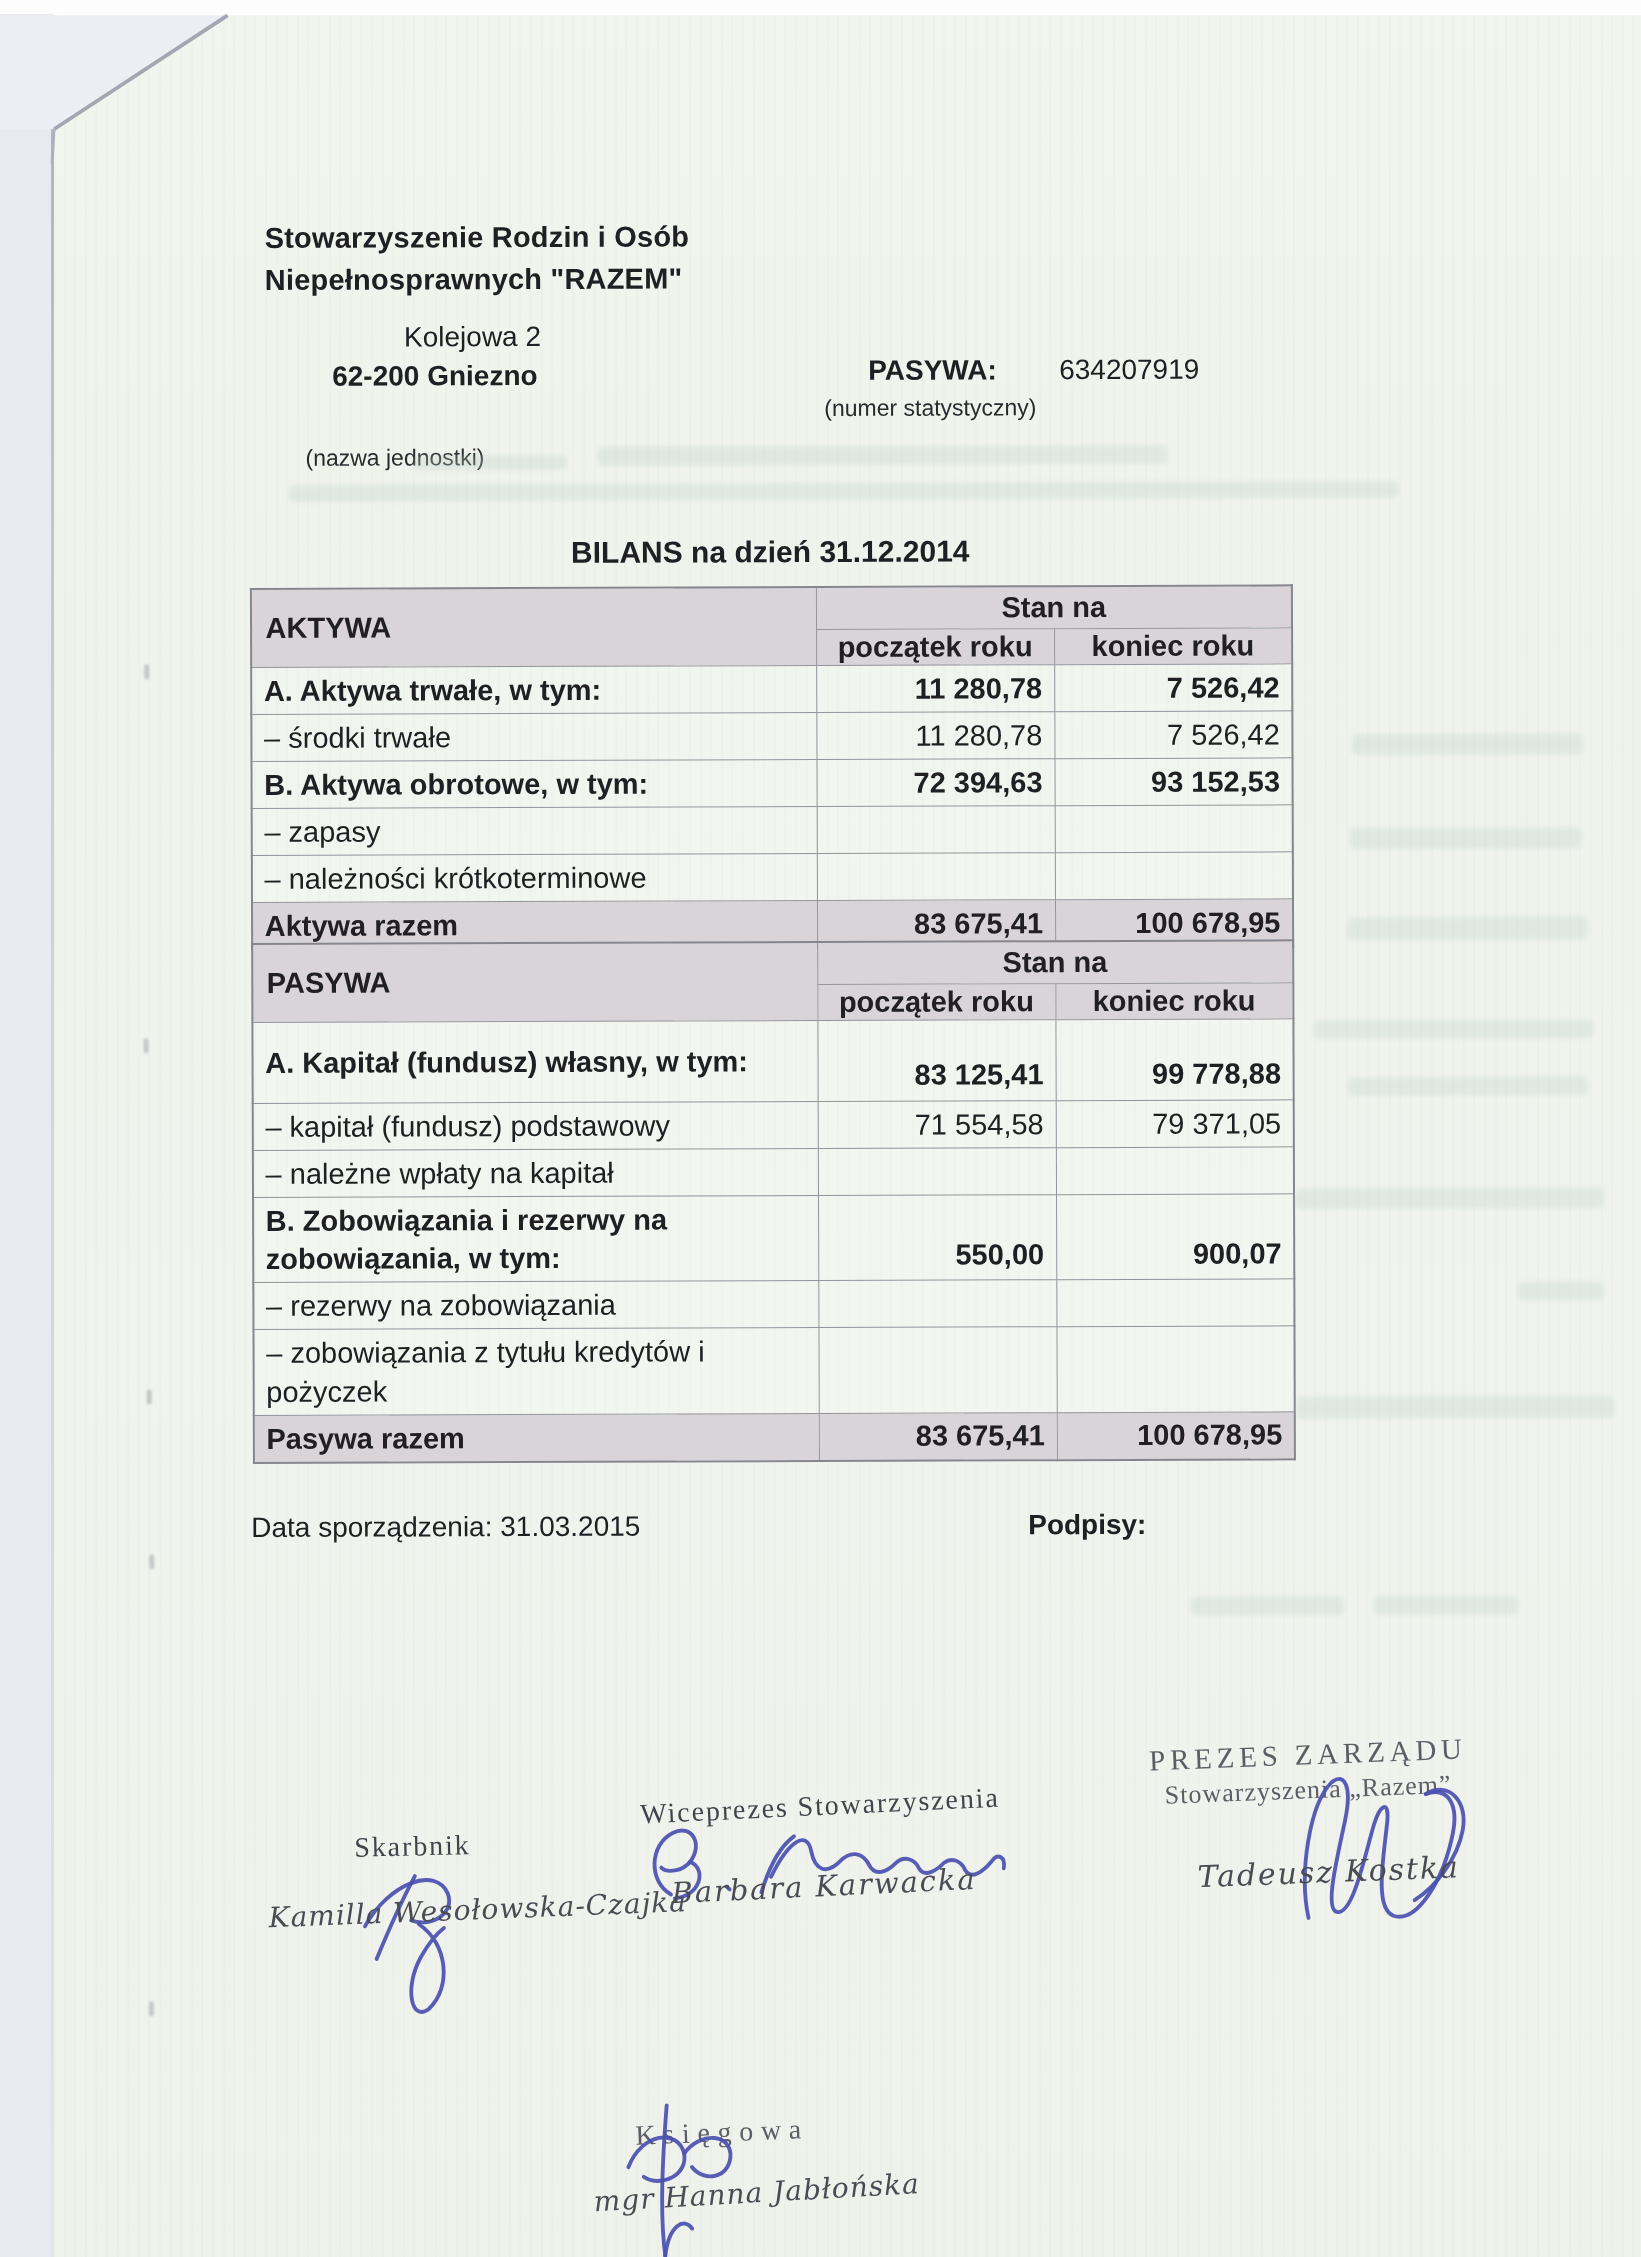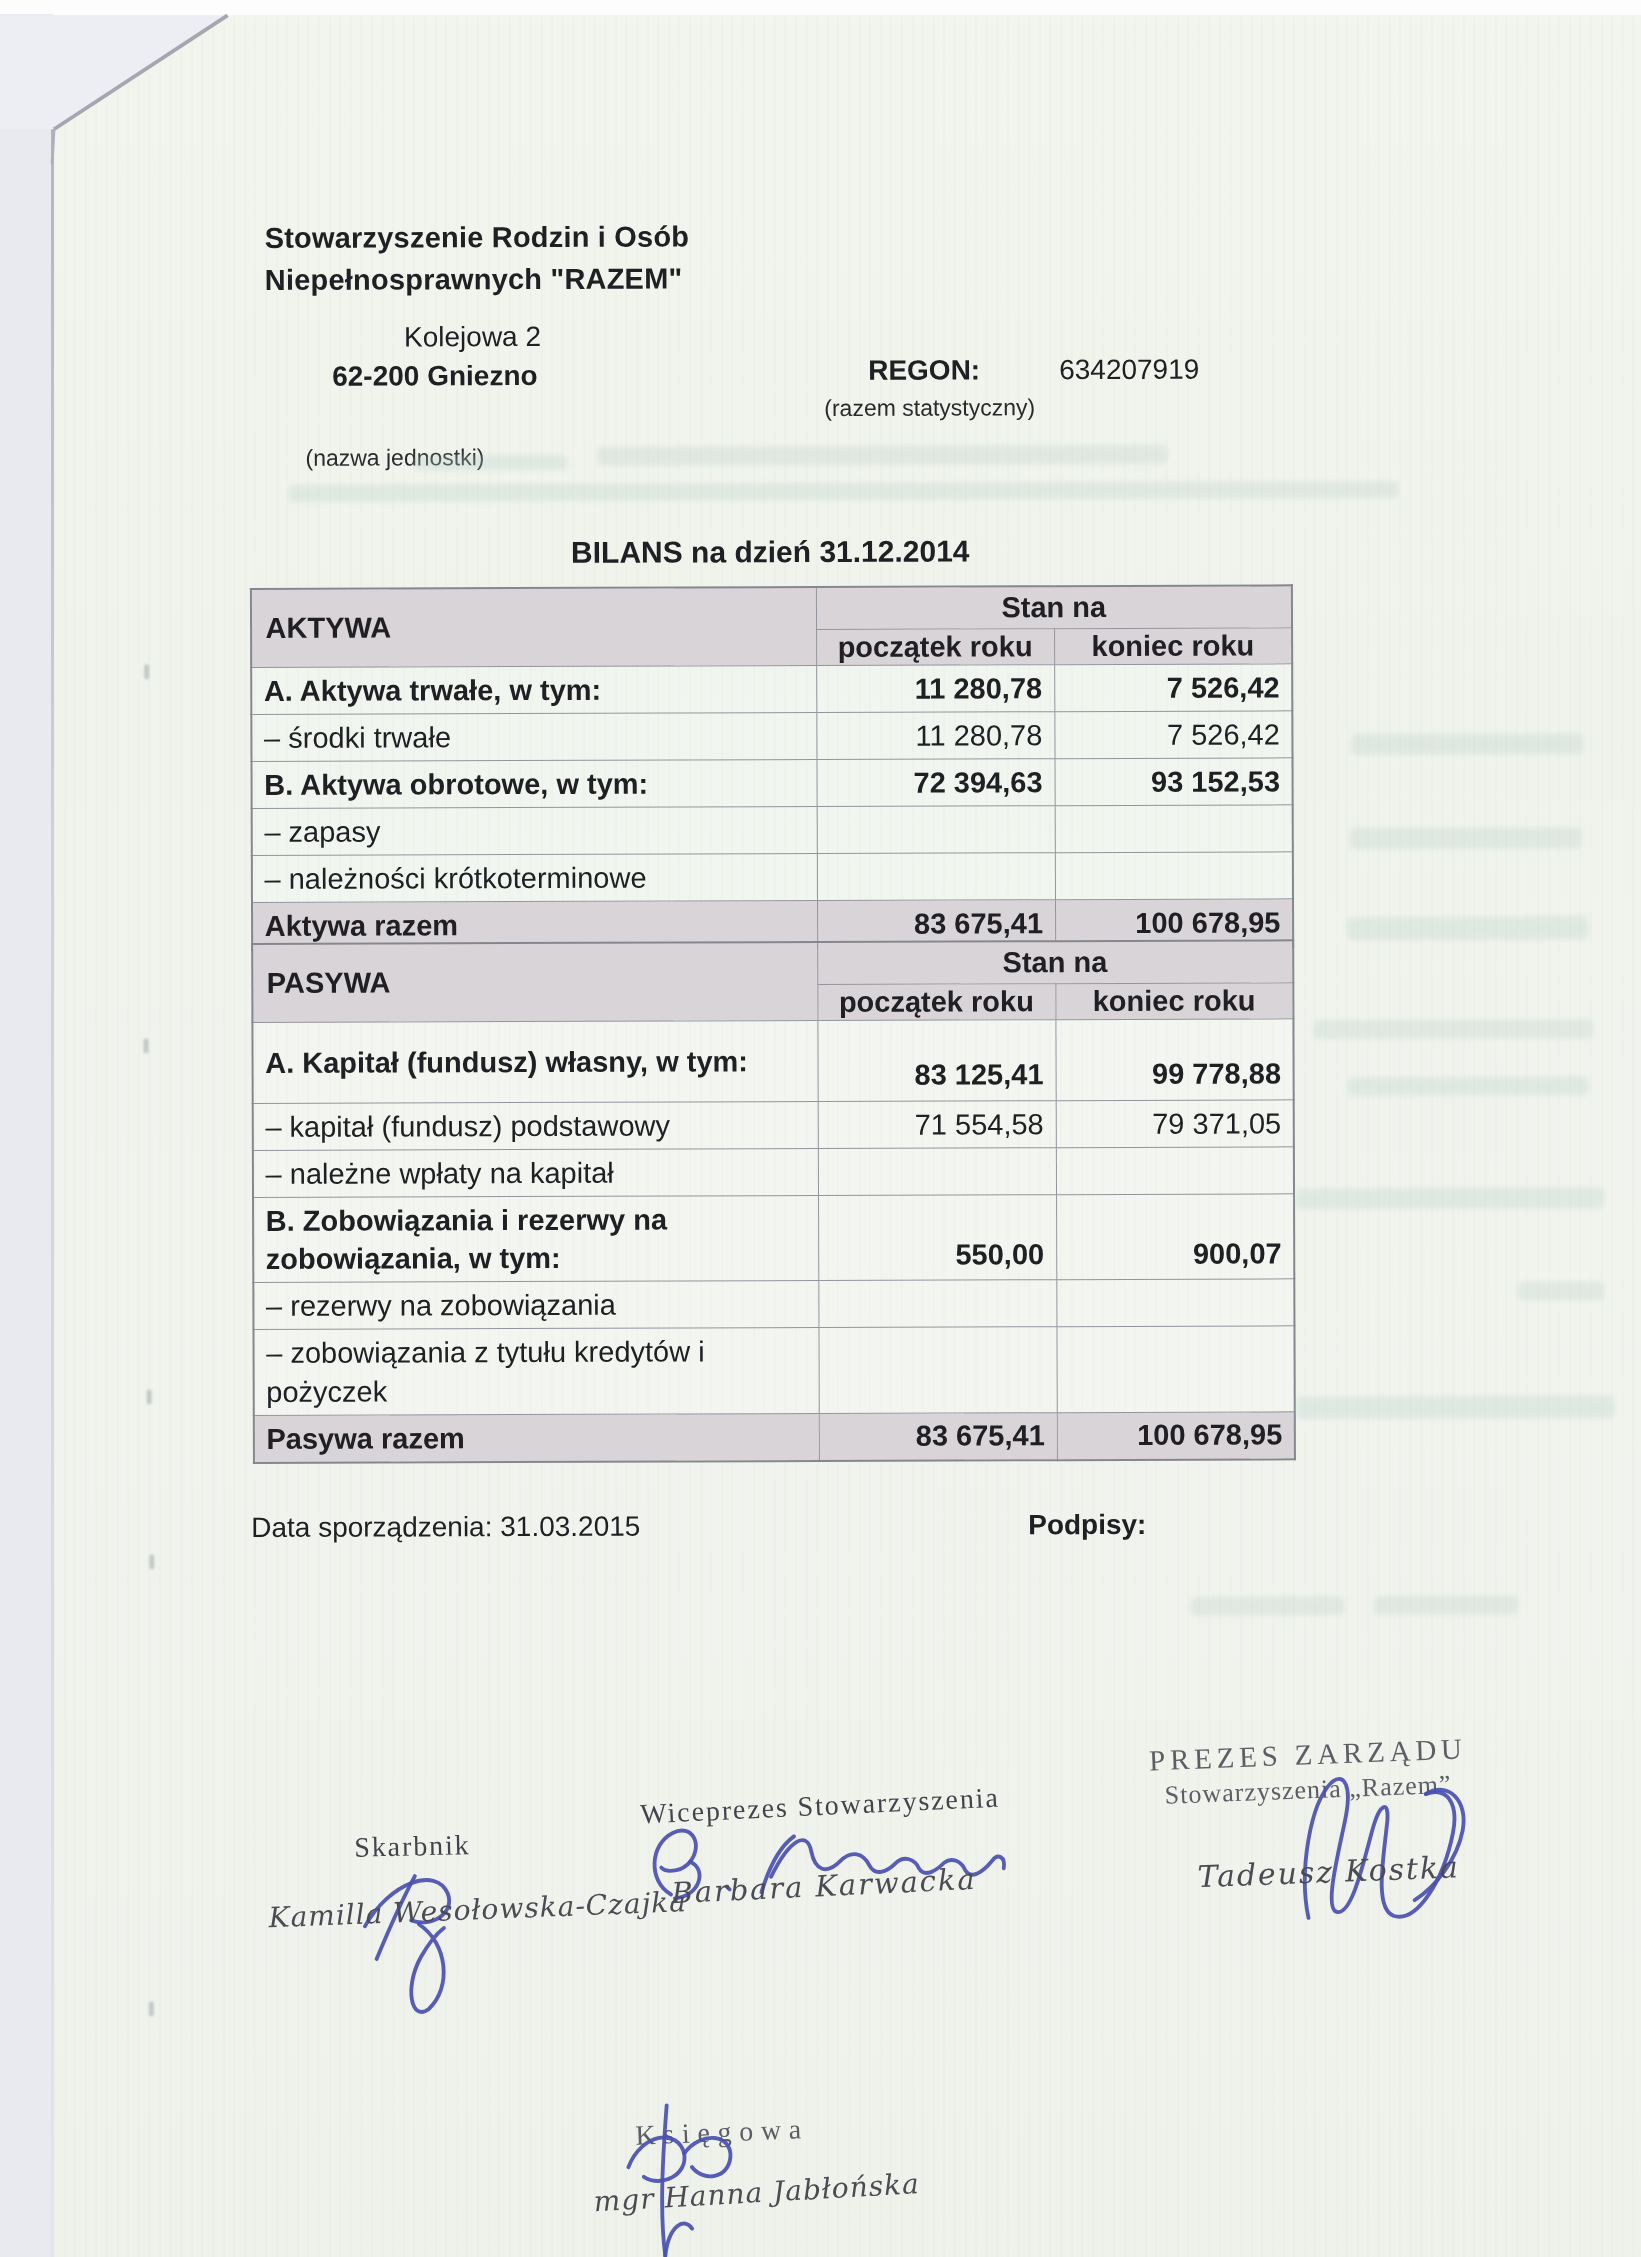--- a/index.html
+++ b/index.html
@@ -60,23 +60,23 @@
     <line x1="56" y1="134" x2="54" y2="170" stroke="#b0b0bc" stroke-width="3"></line>
   </svg>
 
   <div class="content">
 
     <div class="abs org" style="left:267px;top:220px;">Stowarzyszenie Rodzin i Osób</div>
     <div class="abs org" style="left:267px;top:262px;">Niepełnosprawnych "RAZEM"</div>
     <div class="abs addr" style="left:406px;top:320px;">Kolejowa 2</div>
     <div class="abs addr" style="left:334px;top:359px;font-weight:bold;">62-200 Gniezno</div>
     <div class="abs cap" style="left:307px;top:395px;margin-top:48px;">(nazwa jednostki)</div>
-    <div class="abs addr" style="left:870px;top:355px;font-weight:bold;">REGON:</div>
+    <div class="abs addr" style="left:870px;top:355px;font-weight:bold;">PASYWA:</div>
     <div class="abs addr" style="left:1061px;top:355px;">634207919</div>
-    <div class="abs cap" style="left:826px;top:395px;">(razem statystyczny)</div>
+    <div class="abs cap" style="left:826px;top:395px;">(numer statystyczny)</div>
 
     <div class="abs title" style="left:251px;top:535px;width:1041px;text-align:center;">BILANS na dzień 31.12.2014</div>
 
     <table class="bilans" style="top:586px;">
       <colgroup>
           <col style="width:565px">
           <col style="width:238px">
           <col style="width:238px">
         </colgroup>
       <thead>

